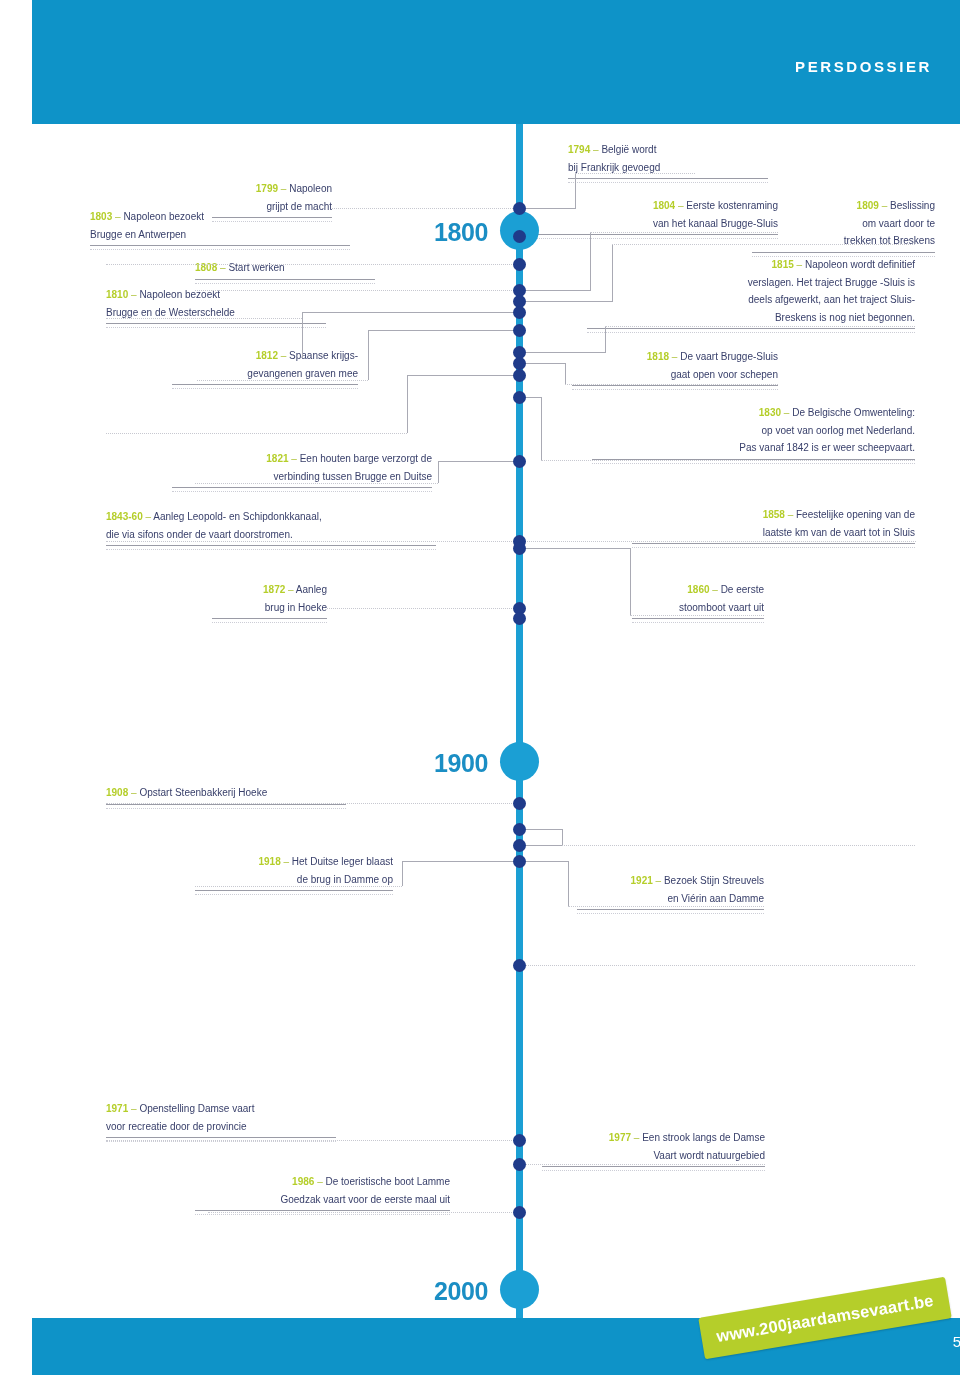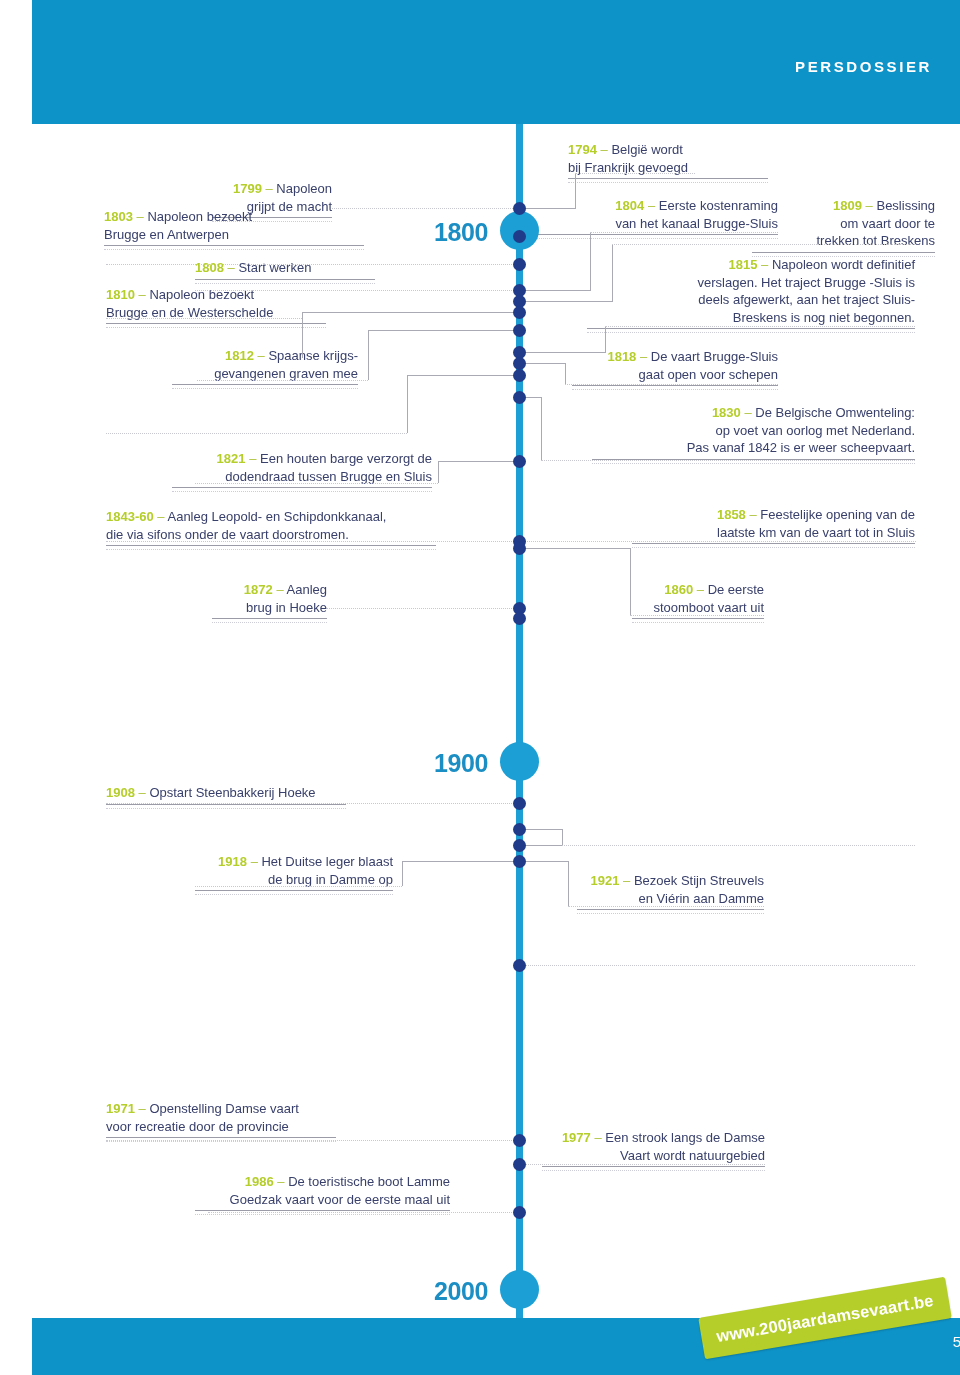--- a/index.html
+++ b/index.html
@@ -65,21 +65,21 @@
 
   
   .conn{position:absolute;z-index:1;}
   .conn-h{border-top:1px solid #a9aab4;height:0;}
   .conn-h-dot{border-top:1px dotted #c7c8d0;height:0;}
   .conn-v{border-left:1px solid #a9aab4;width:0;}
 
   
   .event{
     position:absolute;
-    font-size:13px;
+    font-size:10px;
     line-height:17.5px;
     color:#39406b;
     white-space:nowrap;
   }
   .event .yr{color:#b5ce2a;font-weight:bold;}
   .event .dash{color:#b0c33c;}
   .event .ul{
     border-bottom:1px solid #9a9bA6;
     padding-bottom:2px;
     display:block;
@@ -216,21 +216,21 @@
   <div class="event ta-r" style="left:180px;top:180px;width:120px">
     <span class="ul">
       <span class="yr">1799</span>
       <span class="dash">–</span>
       <span>Napoleon</span><br>
       <span>grijpt de macht</span>
     </span>
       <span class="ul2"></span>
   </div>
 
-  <div class="event ta-l" style="left:72px;top:208px;width:260px">
+  <div class="event ta-l" style="left:58px;top:208px;width:260px">
     <span class="ul">
       <span class="yr">1803</span>
       <span class="dash">–</span>
       <span>Napoleon bezoekt</span><br>
       <span>Brugge en Antwerpen</span>
     </span>
       <span class="ul2"></span>
   </div>
 
   <div class="event ta-l" style="left:163px;top:259px;width:180px">
@@ -261,21 +261,21 @@
     </span>
       <span class="ul2"></span>
   </div>
 
 
   <div class="event ta-r" style="left:140px;top:450px;width:260px">
     <span class="ul">
       <span class="yr">1821</span>
       <span class="dash">–</span>
       <span>Een houten barge verzorgt de</span><br>
-      <span>dodendraad tussen Brugge en Sluis</span>
+      <span>verbinding tussen Brugge en Duitse</span>
     </span>
       <span class="ul2"></span>
   </div>
 
   <div class="event ta-l" style="left:74px;top:508px;width:330px">
     <span class="ul">
       <span class="yr">1843-60</span>
       <span class="dash">–</span>
       <span>Aanleg Leopold- en Schipdonkkanaal,</span><br>
       <span>die via sifons onder de vaart doorstromen.</span>

